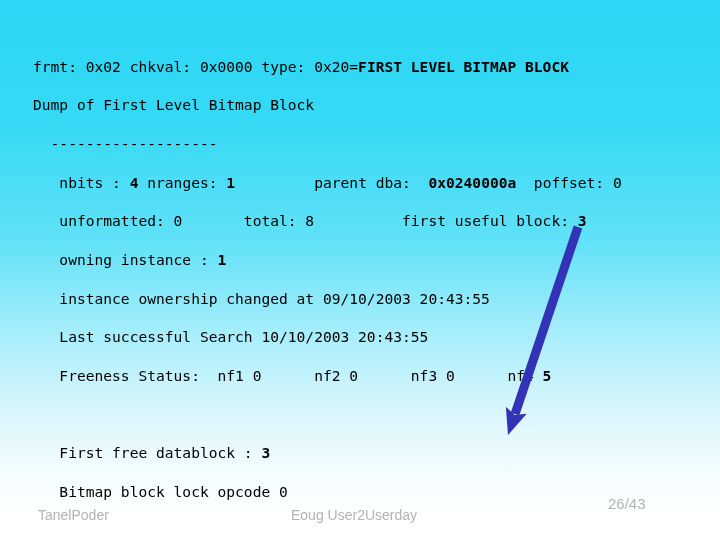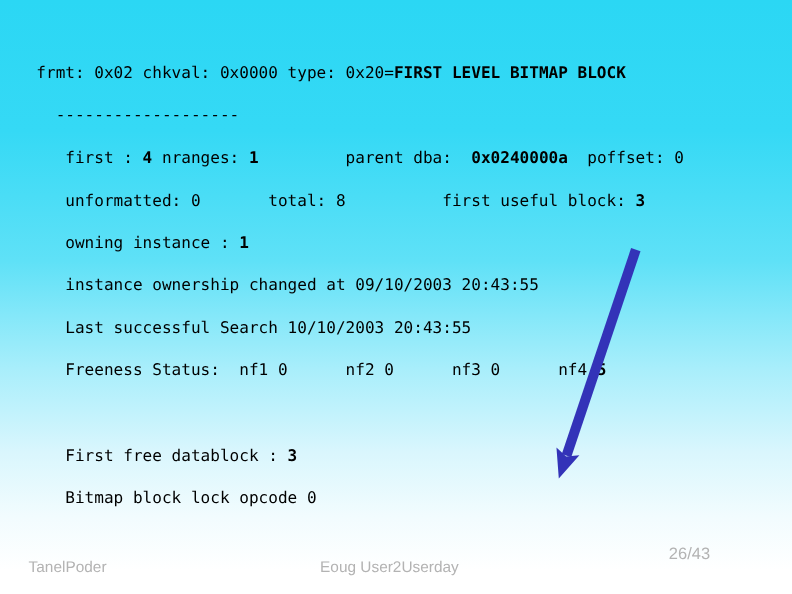--- a/index.html
+++ b/index.html
@@ -67,42 +67,43 @@
 
   
   .footer-text {
     position: absolute;
     font-family: "Liberation Sans", sans-serif;
     font-size: 14px;
     color: #b3b3b3;
     white-space: nowrap;
   }
   #footer-author {
-    left: 26px;
+    left: 38px;
     top: 507px;
   }
   #footer-event {
     left: 291px;
     top: 507px;
     text-align: right;
   }
   #footer-page {
     left: 608px;
     top: 495px;
     font-size: 15px;
   }
 </style>
 </head>
 <body>
 
 <div id="slide">
 
   <pre id="dump"><span class="ln"><span>frmt: 0x02 chkval: 0x0000 type: 0x20=</span><span class="b">FIRST LEVEL BITMAP BLOCK</span></span>
+<span class="ln"><span>Dump of First Level Bitmap Block</span></span>
 <span class="ln"><span>  -------------------</span></span>
-<span class="ln"><span>   first : </span><span class="b">4</span><span> nranges: </span><span class="b">1</span><span>         parent dba:  </span><span class="b">0x0240000a</span><span>  poffset: 0</span></span>
+<span class="ln"><span>   nbits : </span><span class="b">4</span><span> nranges: </span><span class="b">1</span><span>         parent dba:  </span><span class="b">0x0240000a</span><span>  poffset: 0</span></span>
 <span class="ln"><span>   unformatted: 0       total: 8          first useful block: </span><span class="b">3</span></span>
 <span class="ln"><span>   owning instance : </span><span class="b">1</span></span>
 <span class="ln"><span>   instance ownership changed at 09/10/2003 20:43:55</span></span>
 <span class="ln"><span>   Last successful Search 10/10/2003 20:43:55</span></span>
 <span class="ln"><span>   Freeness Status:  nf1 0      nf2 0      nf3 0      nf4 </span><span class="b">5</span></span>
 <span class="ln blank"><span></span></span>
 <span class="ln"><span>   First free datablock : </span><span class="b">3</span></span>
 <span class="ln"><span>   Bitmap block lock opcode 0</span></span>
 
 

